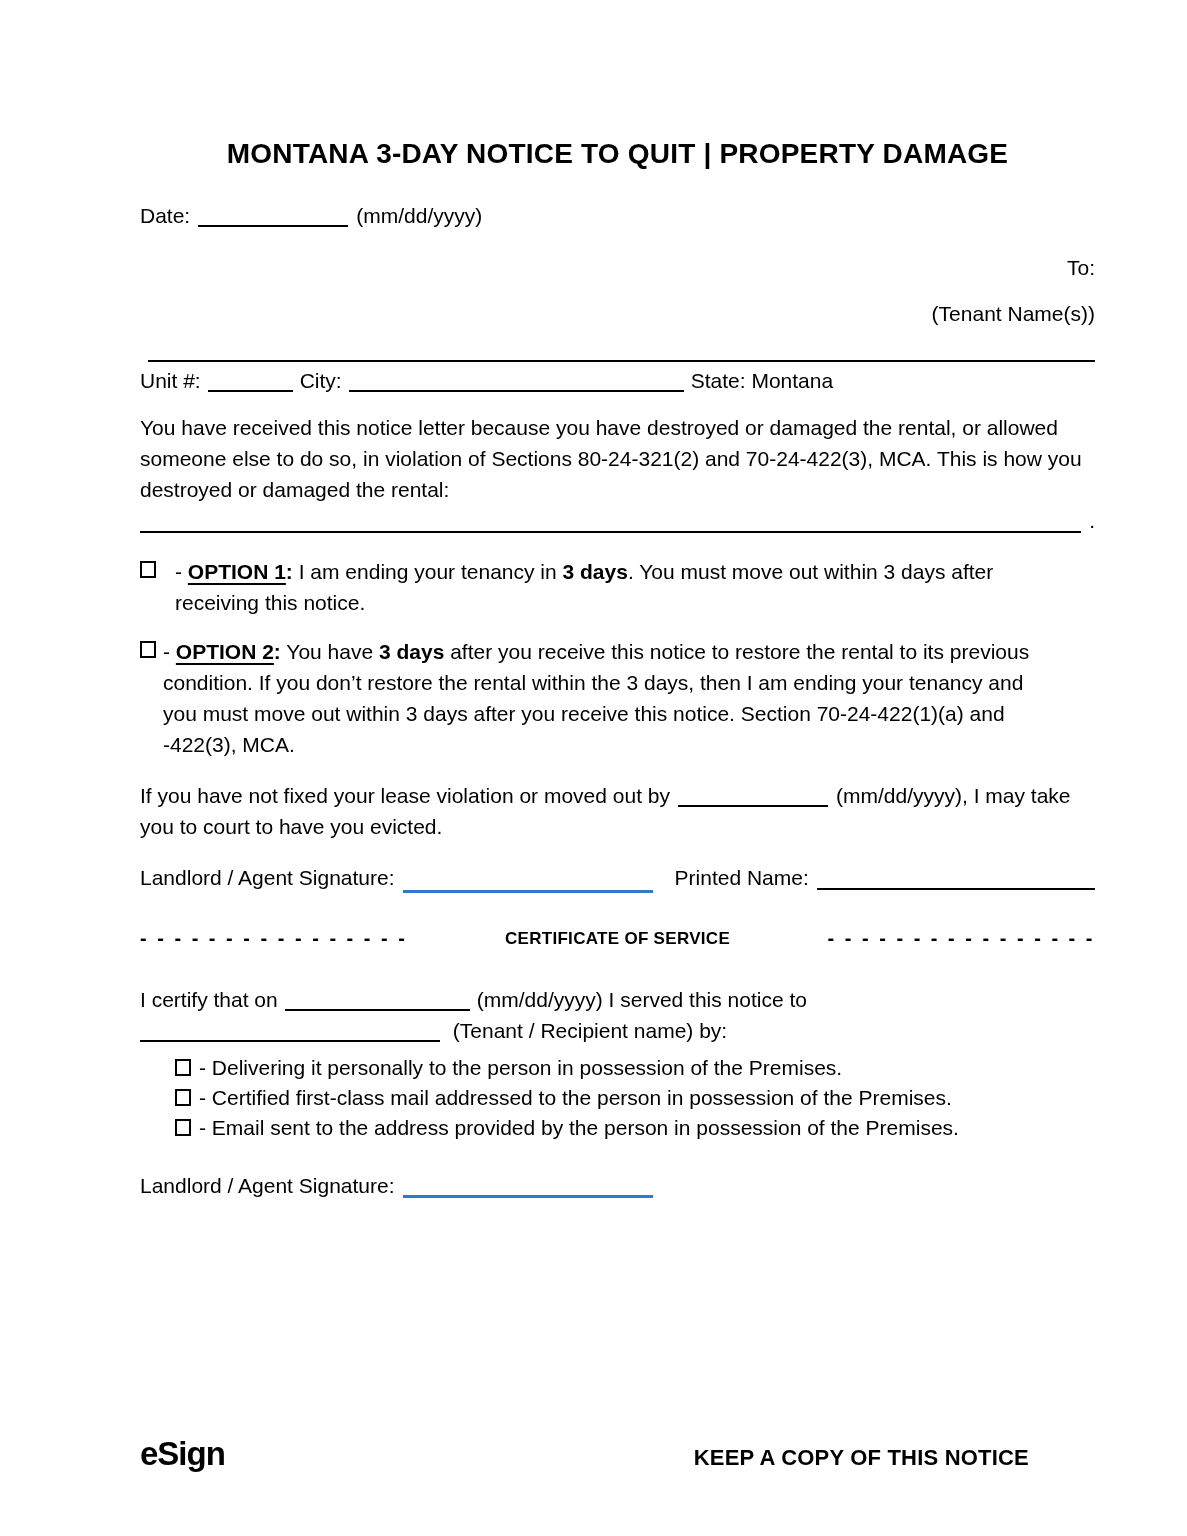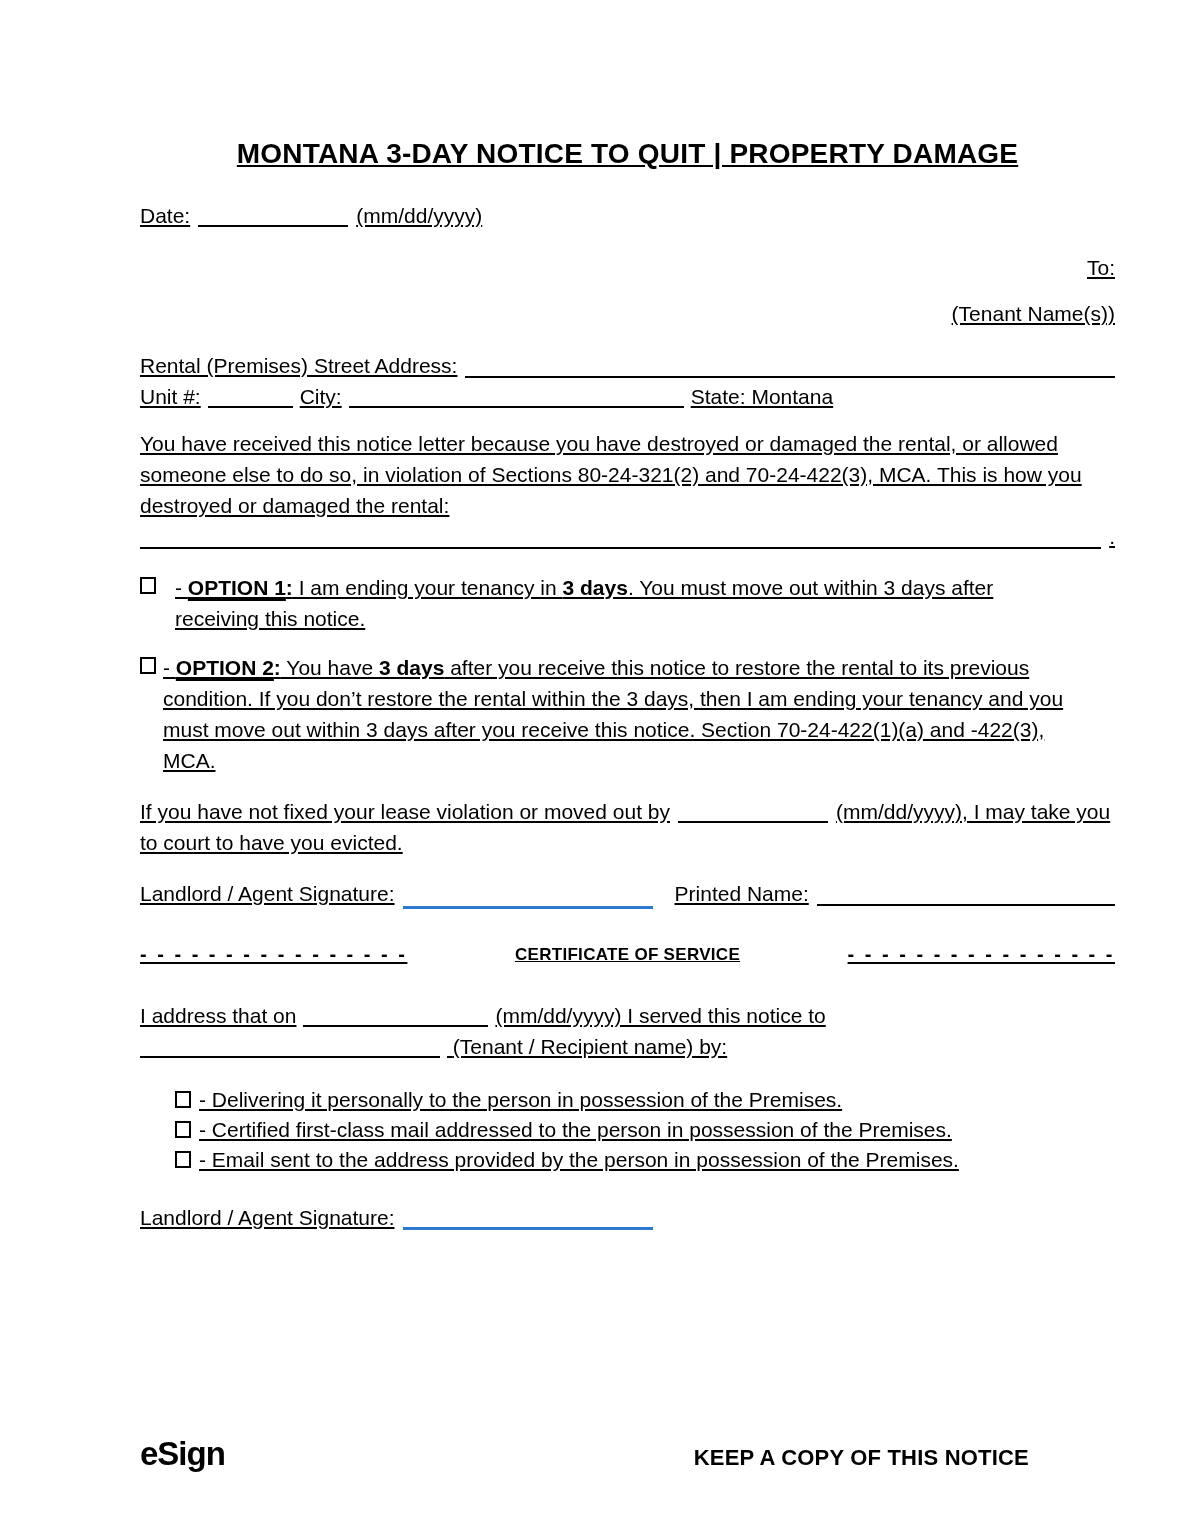--- a/index.html
+++ b/index.html
@@ -3,21 +3,21 @@
 <meta charset="utf-8">
 <style>
   :root { --blue:#2e7ad0; --ink:#000; }
   * { box-sizing:border-box; }
   html,body { margin:0; padding:0; background:#ffffff; }
   .page {
     position:relative; width:1187px; height:1536px; background:#fff;
     font-family:"Liberation Sans", sans-serif; color:var(--ink);
     font-size:21px; line-height:31px; overflow:hidden;
   }
-  .content { padding:136px 72px 0 140px;text-decoration:underline; }
+  .content { padding:136px 92px 0 140px; }
 
   .title {
     font-size:28px; line-height:36px; font-weight:bold; text-align:center;
     white-space:nowrap; letter-spacing:.2px; margin:0;
   }
 
   
   .row { white-space:nowrap; }
   .frow { display:flex; align-items:flex-end; }
   .frow .lbl { white-space:nowrap; }
@@ -73,21 +73,21 @@
 
   .certhead {
     margin-top:30px; display:flex; justify-content:space-between;
     align-items:center; font-weight:bold;
   }
   .dashes { font-size:20px; letter-spacing:2.5px; white-space:nowrap; }
   .cert-title { font-size:17px; letter-spacing:.3px; white-space:nowrap; }
 
   .certify { margin-top:30px; }
 
-  .methods { margin-top:22px; margin-left:35px; }
+  .methods { margin-top:6px; margin-left:35px; }
   .mrow { display:flex; align-items:center; height:30px; }
   .mtext { margin-left:8px; white-space:nowrap; }
 
   .finalsig { margin-top:28px; }
 
   .footer {
     position:absolute; top:1437px; left:140px; right:158px;
     display:flex; justify-content:space-between; align-items:flex-end;
   }
   .logo { font-size:33px; line-height:34px; font-weight:bold; letter-spacing:-1px; }
@@ -105,21 +105,20 @@
       <span class="lbl">Date:</span><span class="ul ul-150"></span><span>(mm/dd/yyyy)</span>
     </div>
 
     <div class="frow frow-to">
       <span class="lbl">To:</span>
       <span class="fill"></span>
       <span class="lbl">(Tenant Name(s))</span>
     </div>
 
     <div class="frow frow-addr">
-      <span class="lbl">Rental (Premises) Street Address:</span>
       <span class="fill last"></span>
     </div>
 
     <div class="row row-unit">
       <span class="lbl">Unit #:</span><span class="ul ul-85"></span><span class="lbl">City:</span><span class="ul ul-335"></span><span class="lbl">State: Montana</span>
     </div>
 
     <p class="intro" style="margin:16px 0 0 0;">You have received this notice letter because you have destroyed or damaged the rental, or allowed someone else to do so, in violation of Sections 80-24-321(2) and 70-24-422(3), MCA. This is how you destroyed or damaged the rental:</p>
 
     <div class="frow intro-line">
@@ -153,21 +152,21 @@
     </div>
 
     <div class="certhead">
       <span class="dashes">- - - - - - - - - - - - - - - -</span>
       <span class="cert-title">CERTIFICATE OF SERVICE</span>
       <span class="dashes">- - - - - - - - - - - - - - - -</span>
     </div>
 
     <div class="certify">
       <div>
-        <span>I address that on</span><span class="ul ul-185"></span><span>(mm/dd/yyyy) I served this notice to</span>
+        <span>I certify that on</span><span class="ul ul-185"></span><span>(mm/dd/yyyy) I served this notice to</span>
       </div>
       <div>
         <span class="ul ul-300"></span> <span>(Tenant / Recipient name) by:</span>
       </div>
     </div>
 
     <div class="methods">
       <div class="mrow">
         <span class="cb"></span>
         <span class="mtext">- Delivering it personally to the person in possession of the Premises.</span>

